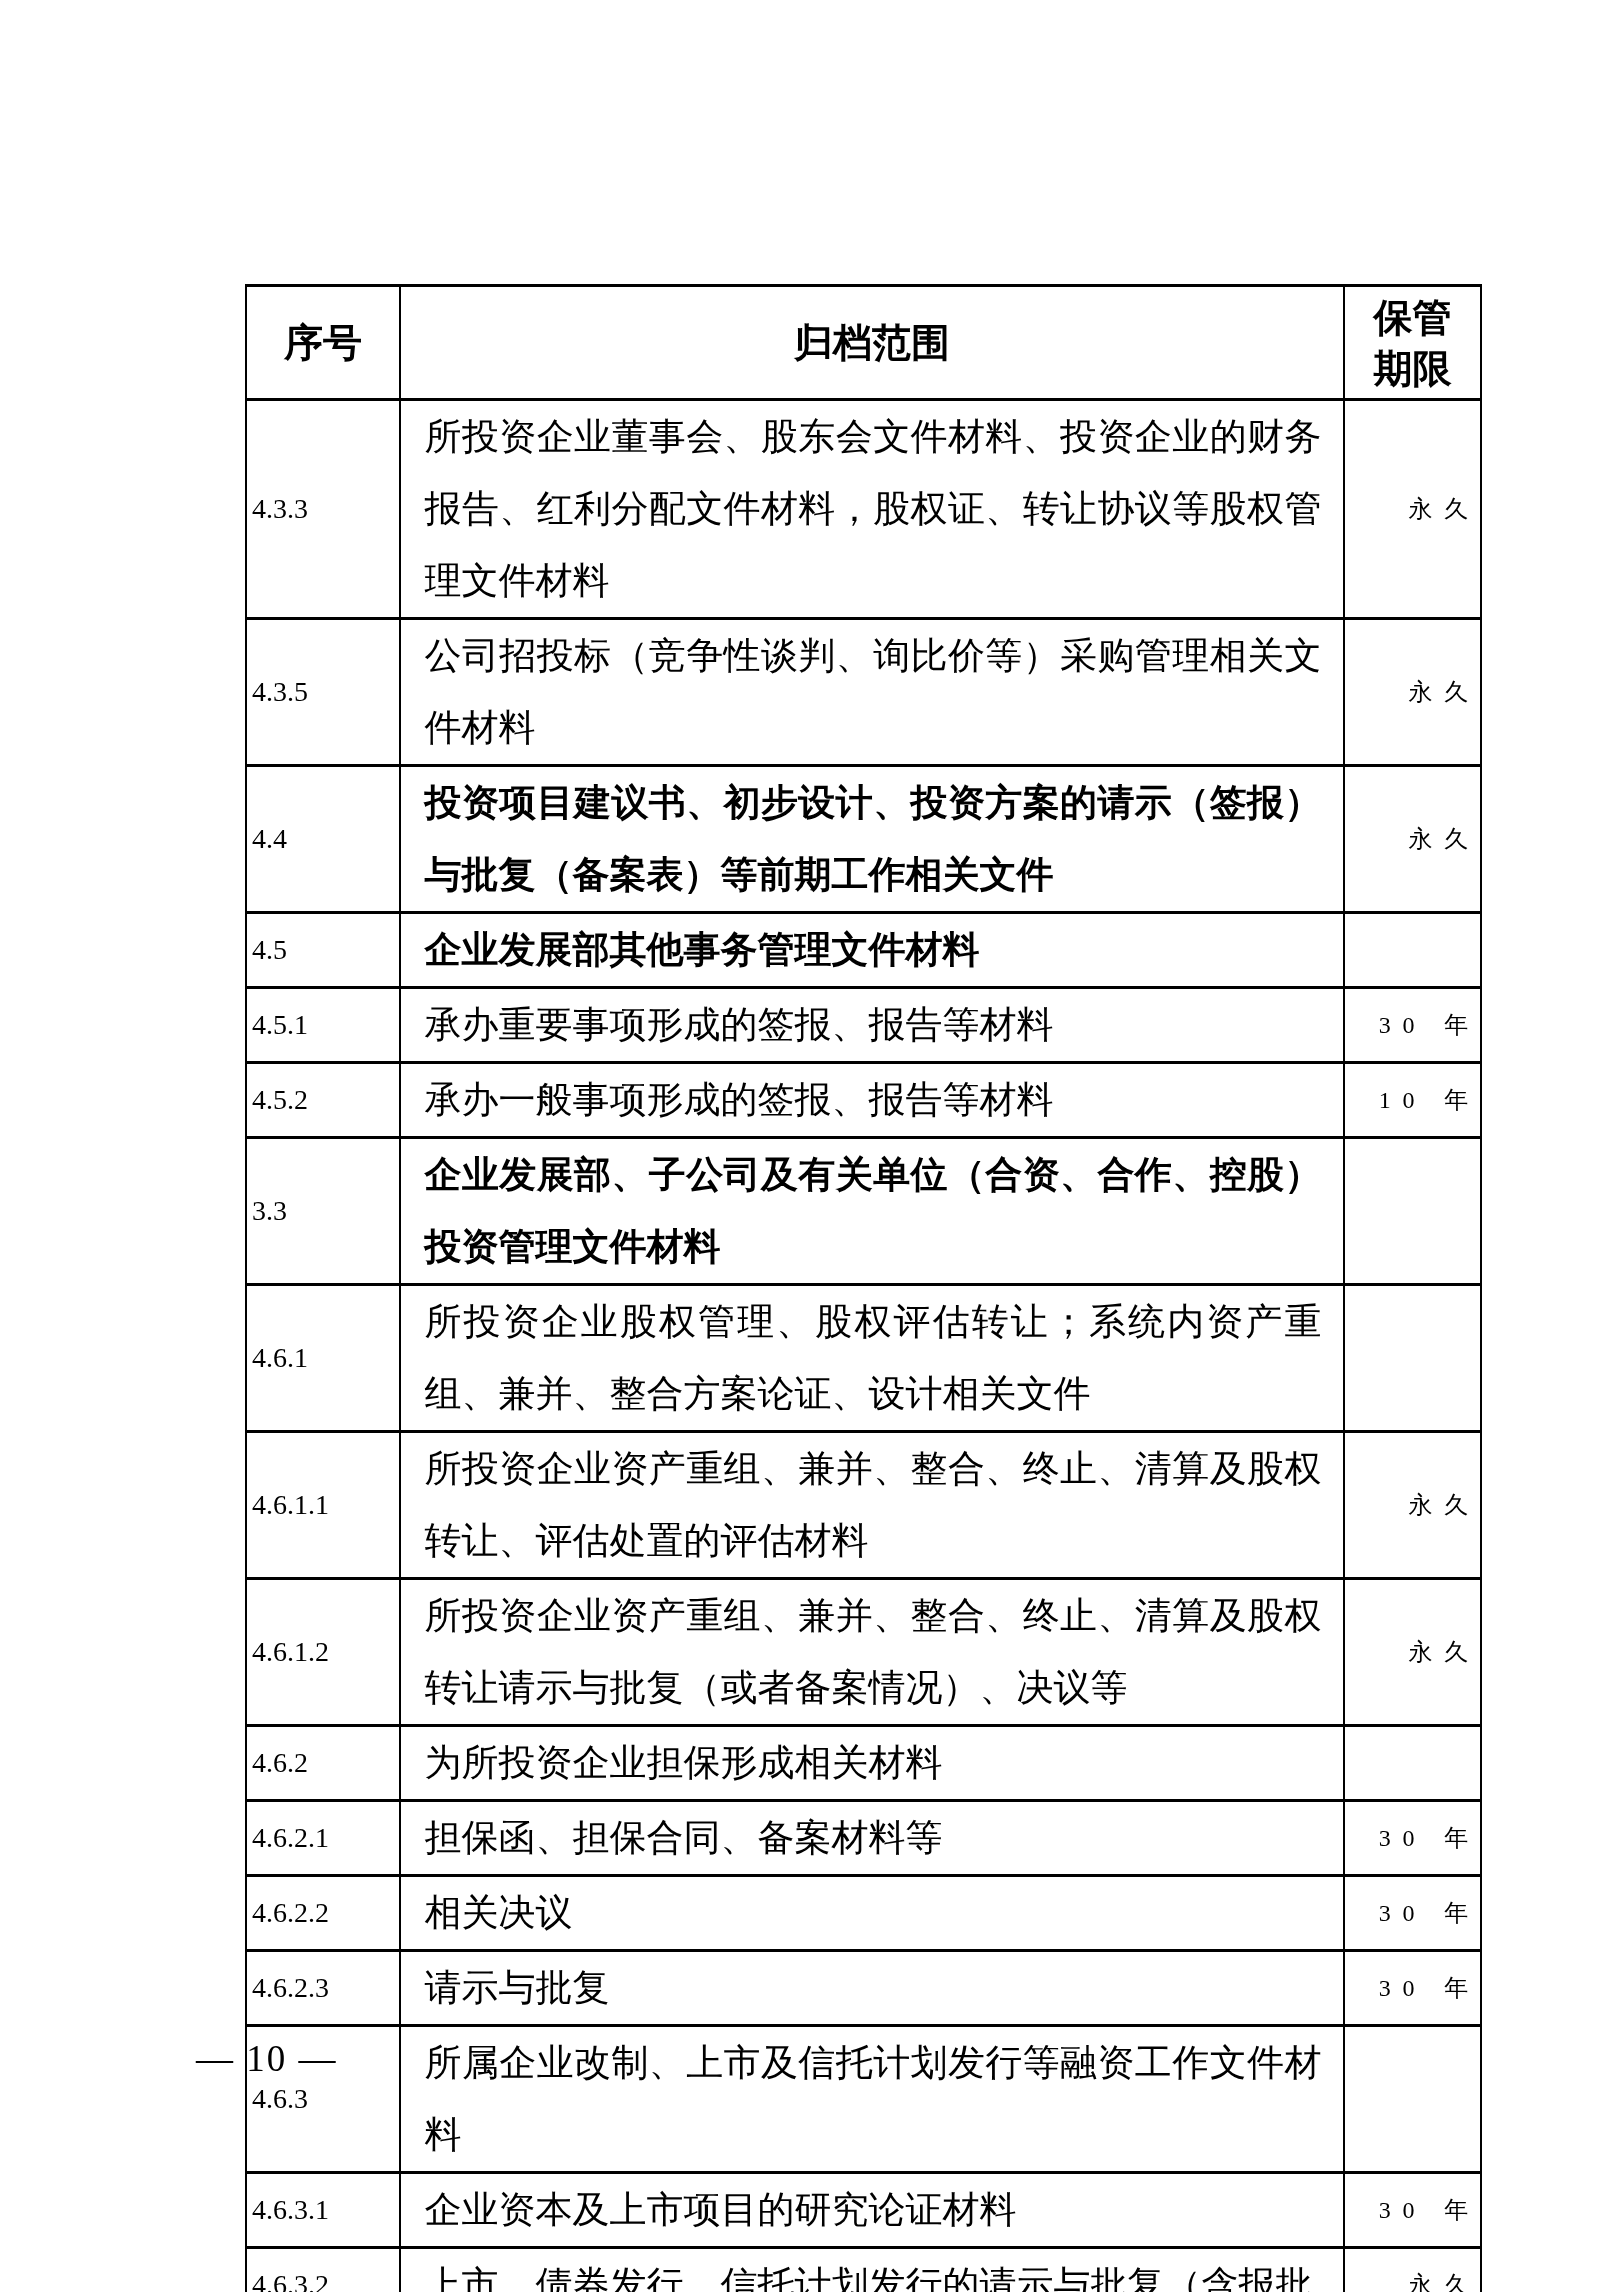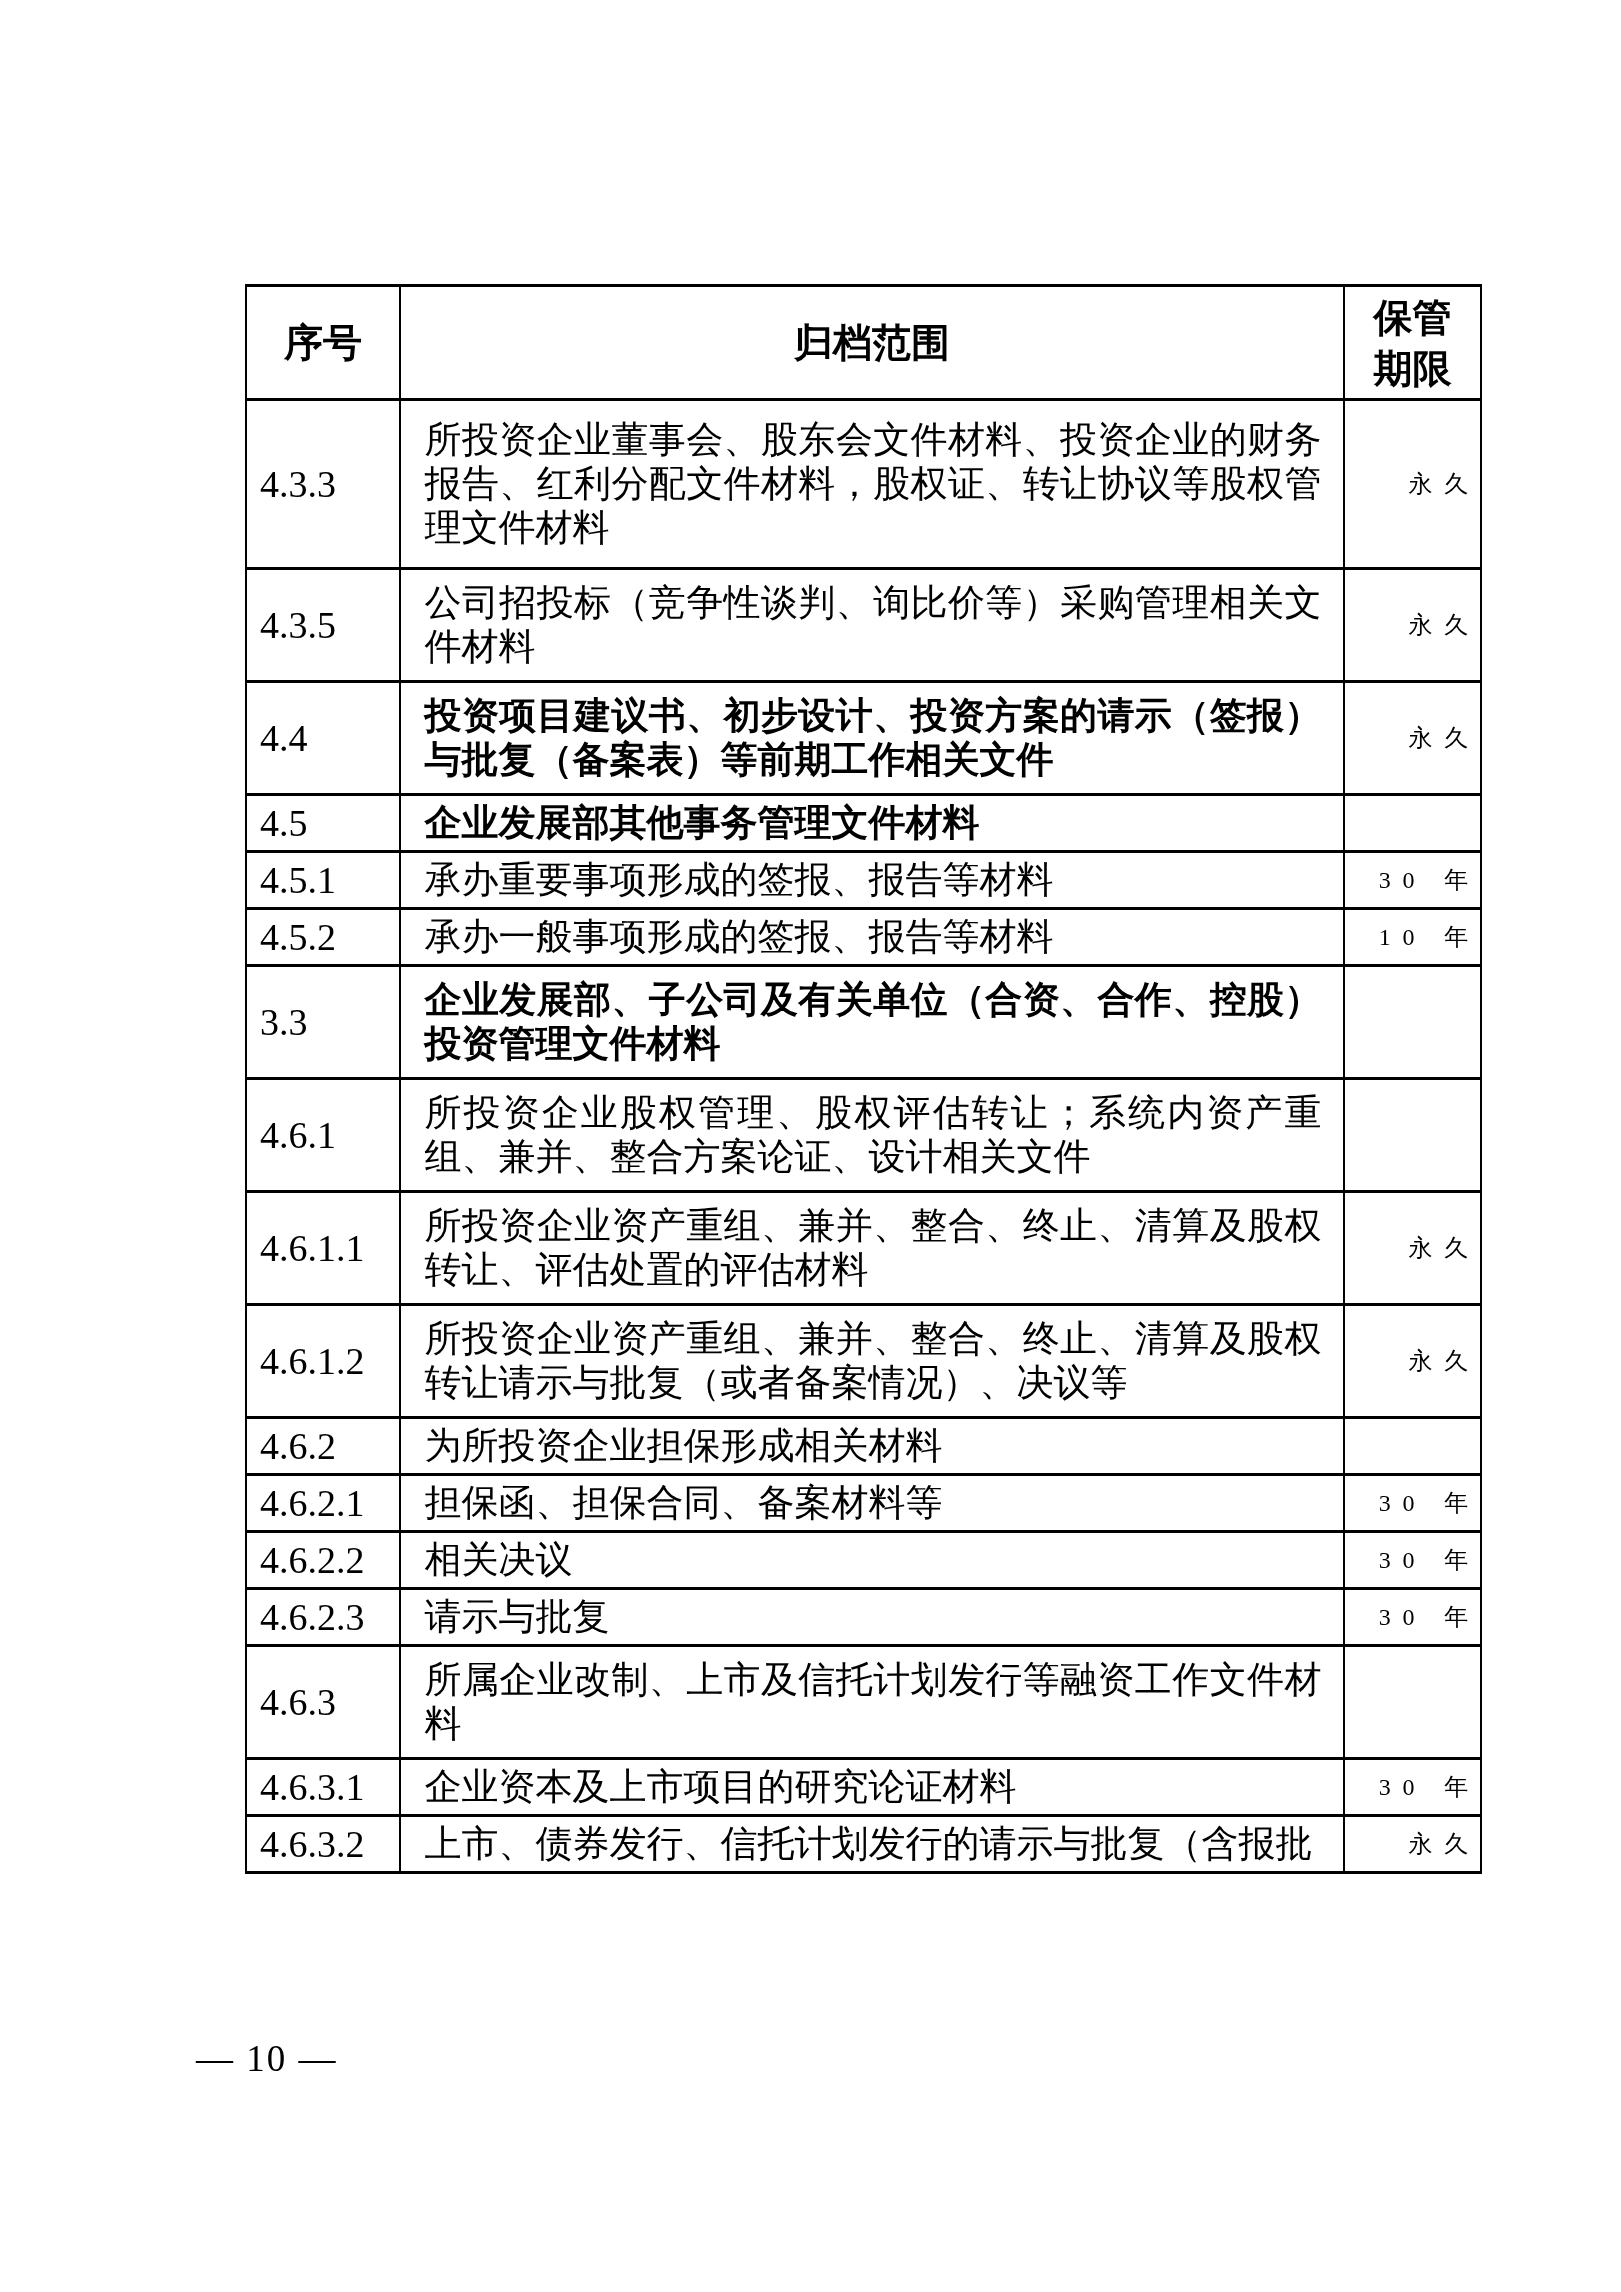--- a/index.html
+++ b/index.html
@@ -48,28 +48,28 @@
   .archive-table th {
     font-weight: 700;
     font-size: 39px;
     text-align: center;
     line-height: 51px;
     font-family: "Liberation Sans", sans-serif;
   }
   th.c3 { padding: 0 25.5px; }
 
   td.c1 {
-    font-size: 38px;
+    font-size: 28px;
     text-align: left;
-    padding-left: 13px;
+    padding-left: 5px;
     font-family: "Liberation Serif", serif;
   }
   td.c2 {
     font-size: 37px;
-    line-height: 44px;
+    line-height: 72px;
     text-align: justify;
     text-justify: inter-character;
     padding: 0 21.6px 0 23.5px;
   }
   td.c3 {
     font-size: 24px;
     text-align: right;
     letter-spacing: 11.8px;
     white-space: nowrap;
   }

